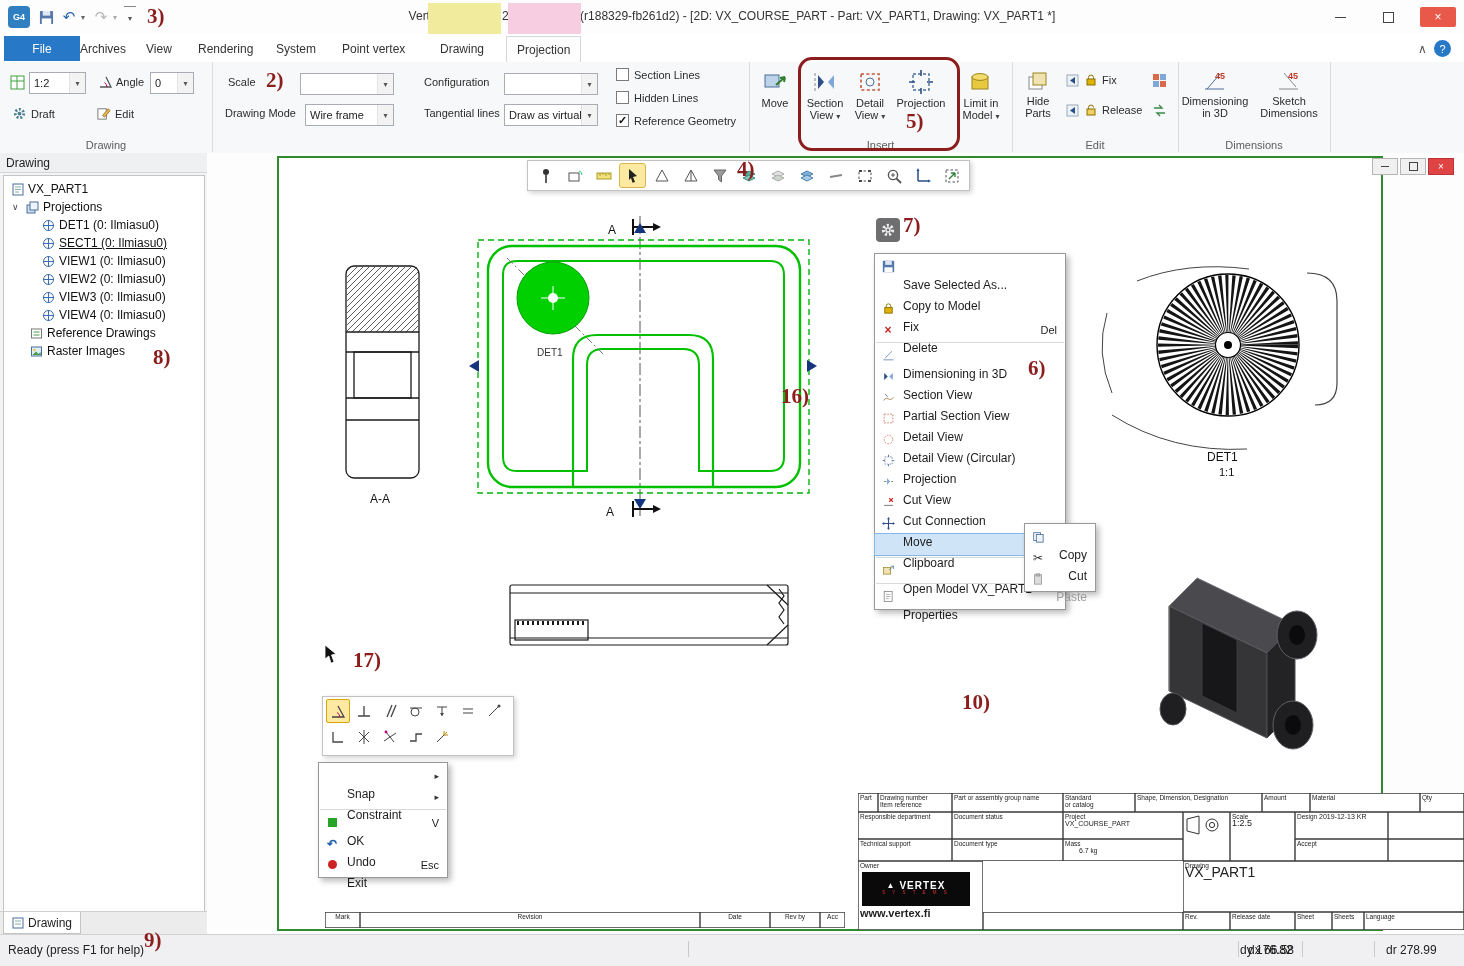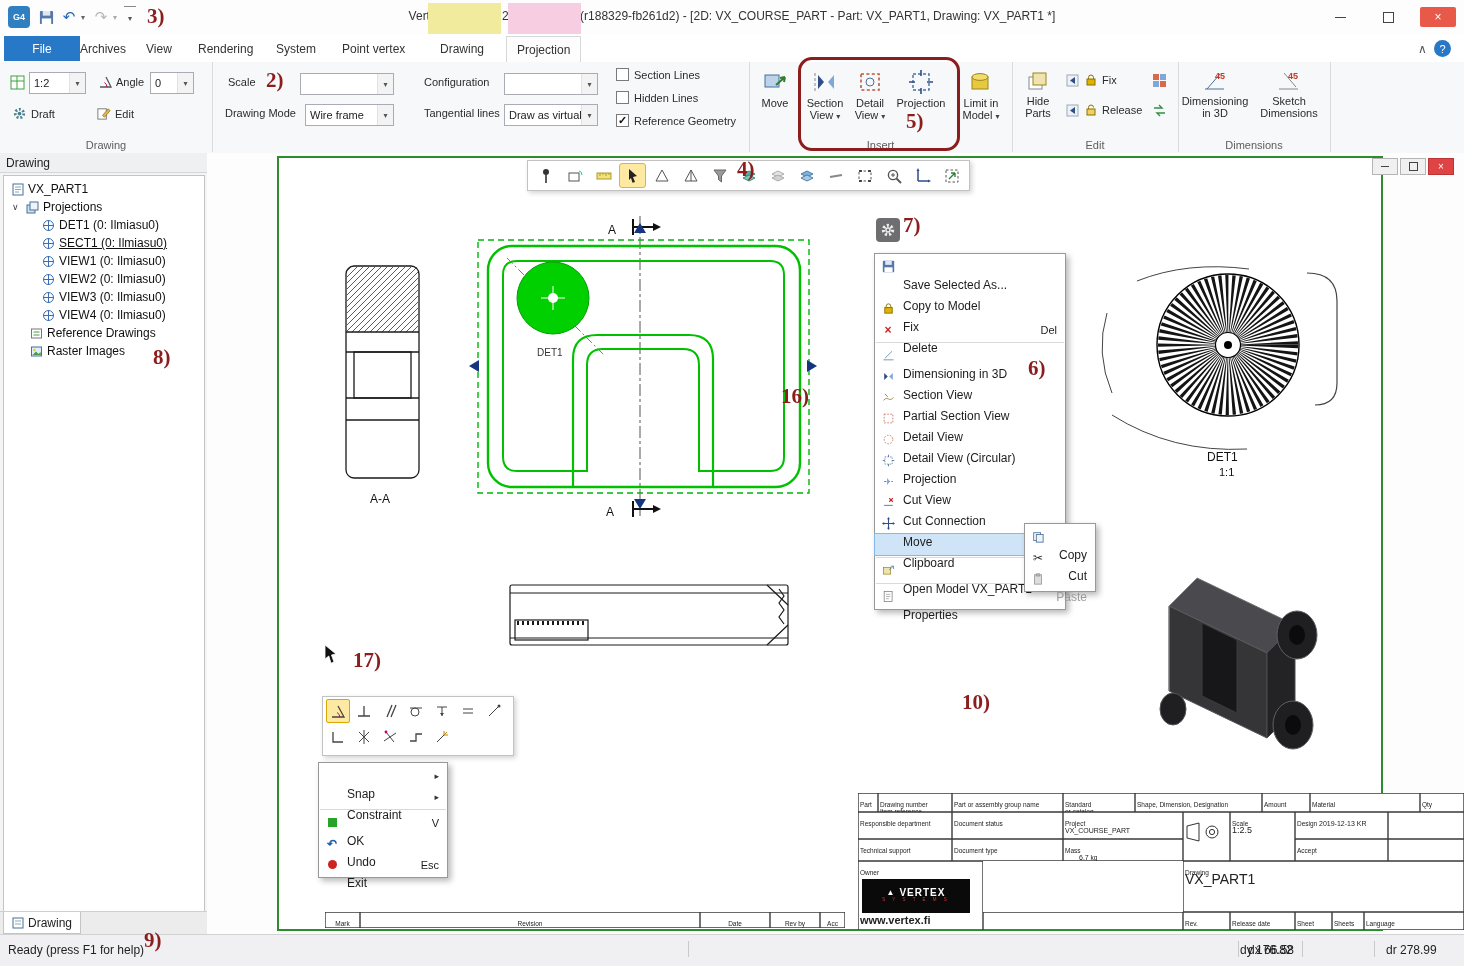--- a/index.html
+++ b/index.html
@@ -56,21 +56,21 @@
   .mi.hl{background:#cfe5f7;outline:1px solid #86b7e6;}
   .mi.disabled{color:#9b9b9b;}
   .redx{color:#c22;font-weight:bold;}
   
   .ctoolbar{position:absolute;left:115px;top:543px;width:190px;height:58px;z-index:30;}
   .crow{display:flex;gap:2px;padding:2px 3px 0 3px;}
   .cbtn{width:24px;height:24px;display:flex;align-items:center;justify-content:center;border-radius:2px;}
   .cbtn.active{background:#fde9a2;border:1px solid #d8a800;box-sizing:border-box;}
   
   .tblock{position:absolute;left:651px;top:640px;width:606px;height:138px;z-index:5;font-size:6.5px;color:#222;}
-  .tbc{position:absolute;box-shadow:inset 0 0 0 0.7px #3a3a3a;box-sizing:border-box;padding:8px 2px;overflow:hidden;line-height:7px;background:#fff;}
+  .tbc{position:absolute;box-shadow:inset 0 0 0 0.7px #3a3a3a;box-sizing:border-box;padding:1px 2px;overflow:hidden;line-height:7px;background:#fff;}
   .revstrip{position:absolute;left:118px;top:759px;width:520px;height:16px;z-index:5;font-size:6.5px;color:#222;}
   
   .statusbar{position:absolute;left:0;top:934px;width:1464px;height:32px;background:#f0f0f2;border-top:1px solid #d2d2d4;}
   .sb-sep{position:absolute;top:6px;width:1px;height:16px;background:#c9c9c9;}
   .sb-text{position:absolute;top:8px;font-size:12px;color:#222;white-space:nowrap;}
   
   .ann{position:absolute;z-index:70;color:#8c1d1d;font-family:"Liberation Serif",serif;font-weight:bold;font-size:21px;}
   .redbox{position:absolute;left:798px;top:57px;width:156px;height:88px;border:3px solid #8c1d1d;border-radius:14px;z-index:65;}
   .caret{font-size:8px;color:#444;}
   svg{display:block;}

